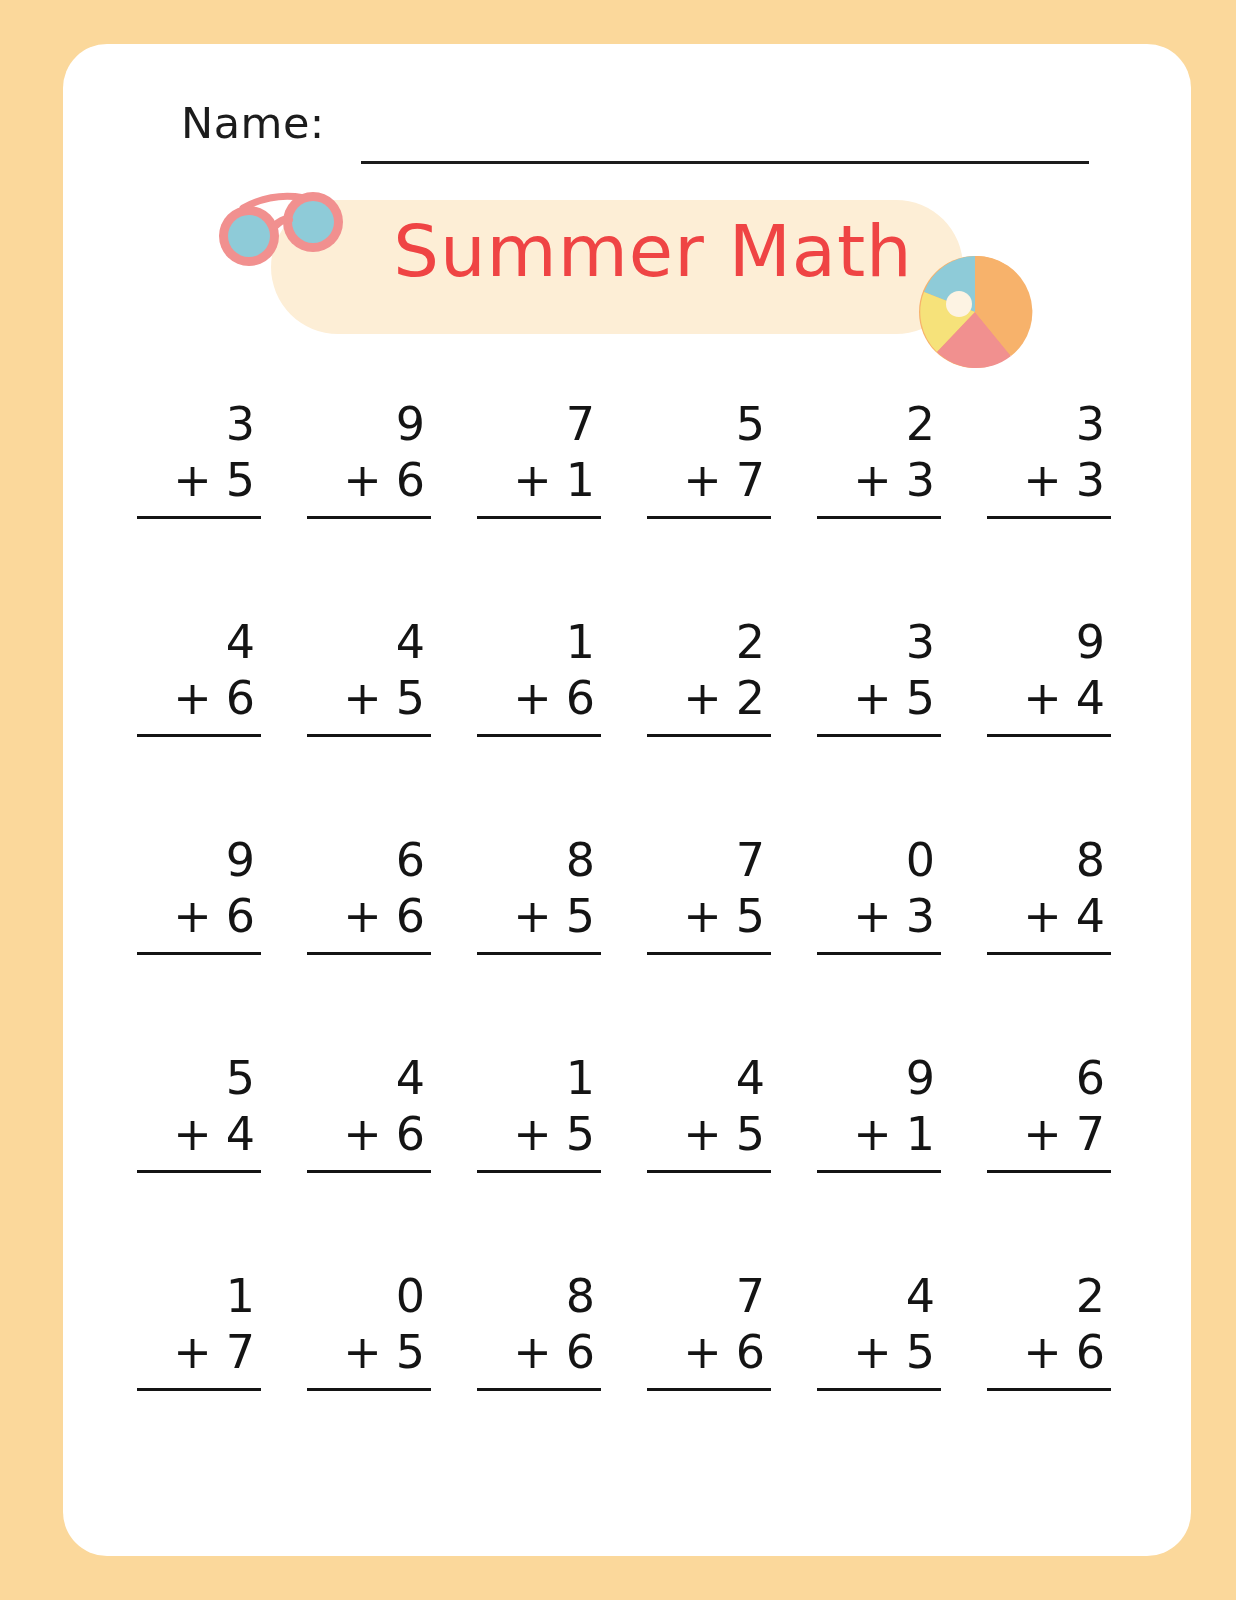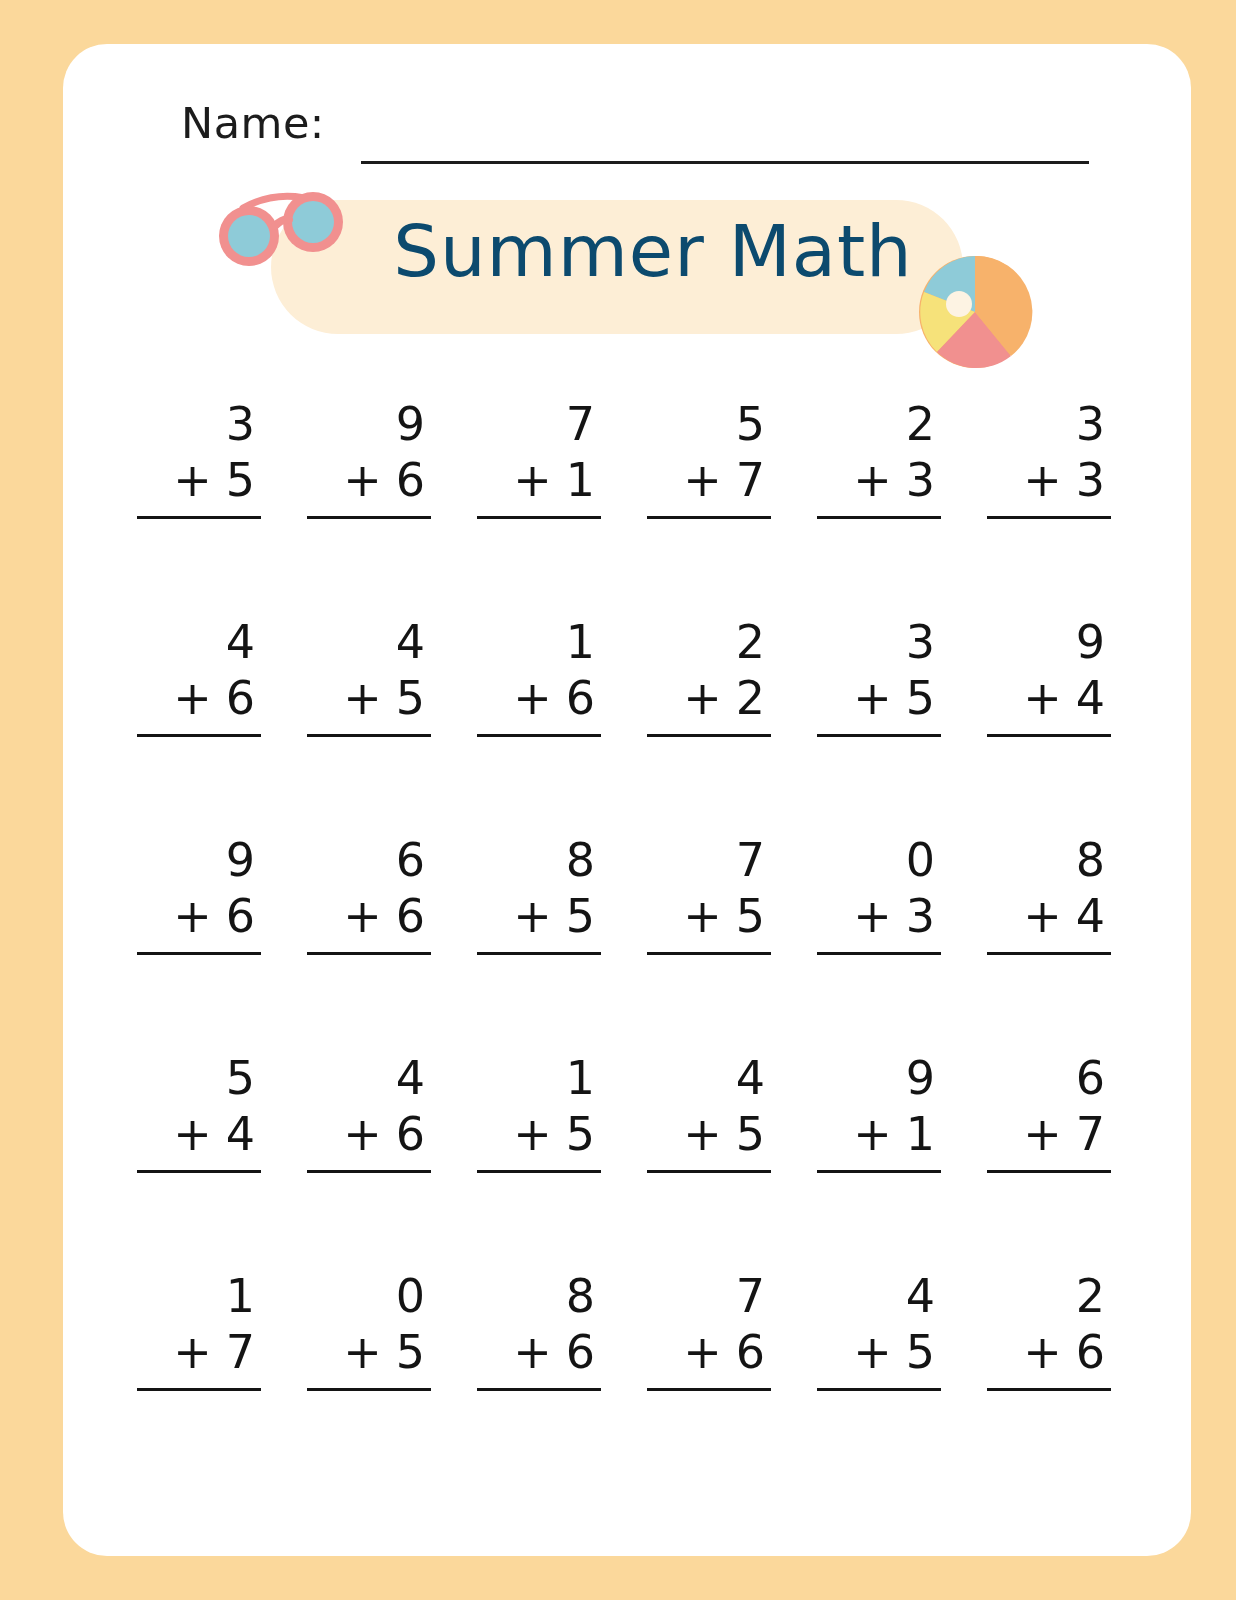--- a/index.html
+++ b/index.html
@@ -58,21 +58,21 @@
     background: #fdeed6;
     border-radius: 67px;
   }
   .title-text {
     position: absolute;
     left: 240px;
     top: 165px;
     width: 700px;
     text-align: center;
     font-size: 72px;
-    color: #0c4a6e;
+    color: #ef4444;
     font-family: "DejaVu Sans", sans-serif;
     letter-spacing: 1px;
   }
   
   .sunglasses {
     position: absolute;
     left: 150px;
     top: 130px;
     width: 135px;
     height: 110px;

